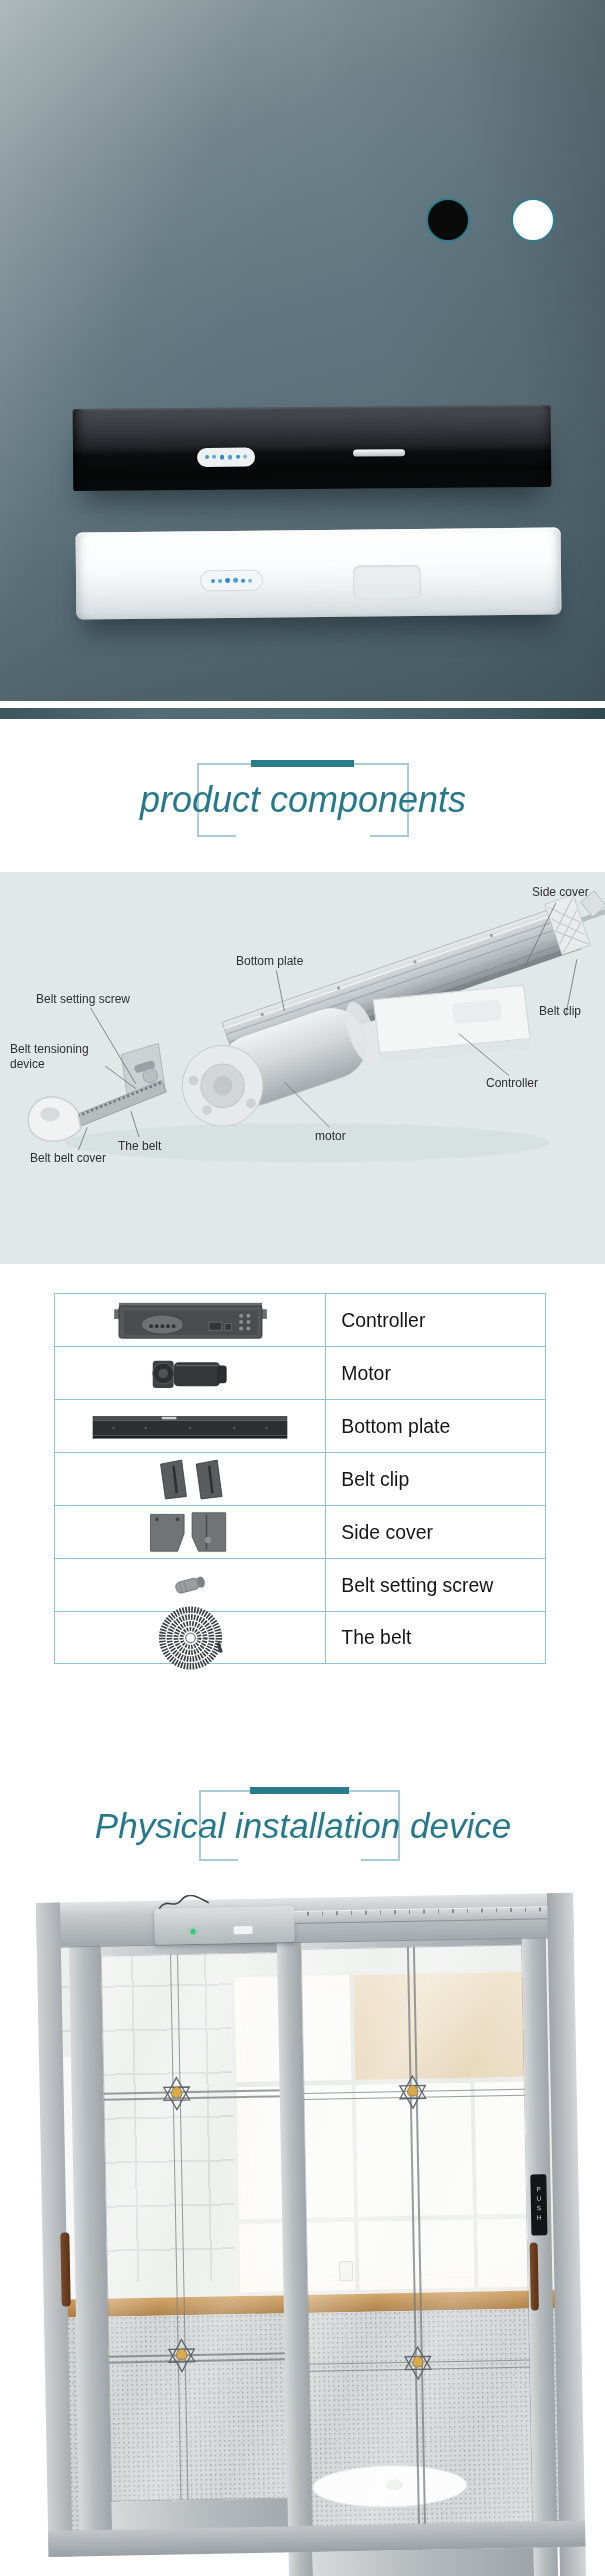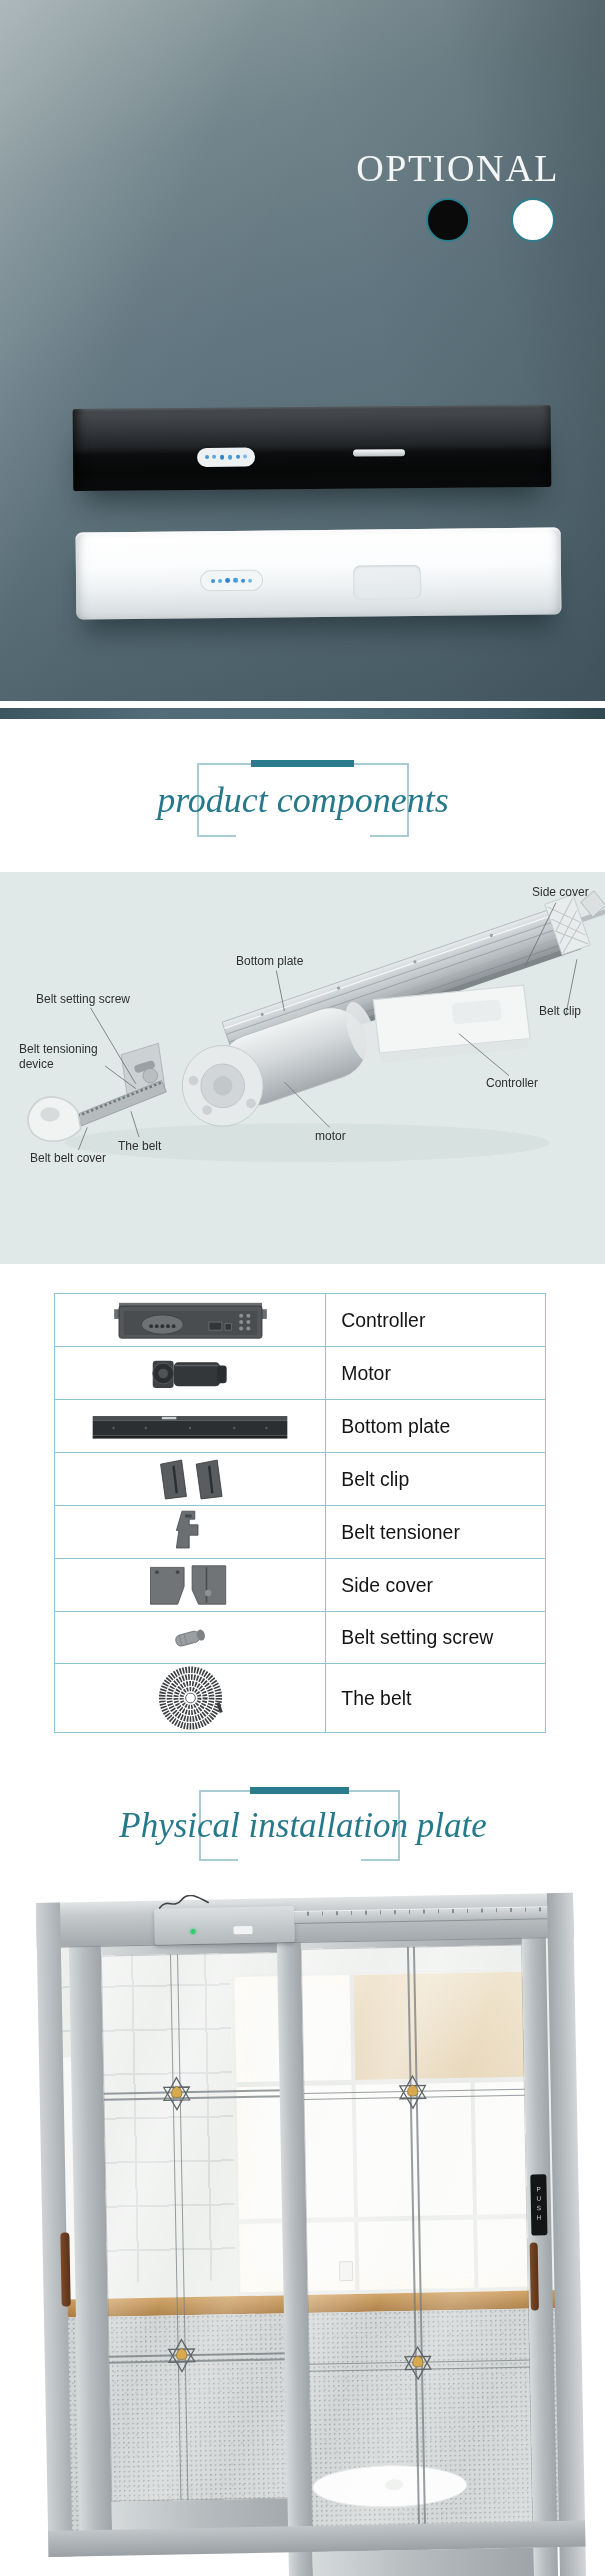--- a/index.html
+++ b/index.html
@@ -51,21 +51,21 @@
   
   .bracket{position:absolute;}
   .bracket .ln{position:absolute;background:#a9ccd4;}
   .bracket .top{left:0;right:0;top:0;height:1.6px;}
   .bracket .lv{left:0;top:0;bottom:0;width:1.6px;}
   .bracket .rv{right:0;top:0;bottom:0;width:1.6px;}
   .bracket .bl{left:0;bottom:0;width:39px;height:1.6px;}
   .bracket .br{right:0;bottom:0;width:39px;height:1.6px;}
   .bracket .bar{position:absolute;top:-3.2px;background:#2a7b8c;height:7.3px;}
   .script-heading{position:absolute;left:0;width:606px;display:flex;align-items:center;justify-content:center;
-    font-family:Liberation Serif, serif;font-style:italic;color:#26798b;z-index:2;}
+    font-family:Liberation Sans, sans-serif;font-style:italic;color:#26798b;z-index:2;}
   .h1{top:763px;height:74px;font-size:36px;}
   .h2{top:1790px;height:71px;font-size:35px;}
 
   
   .diagram{position:absolute;left:0;top:872px;width:606px;height:392px;background:#e0e9e8;}
   .diagram svg{position:absolute;left:0;top:0;}
   .dlabel{position:absolute;font-size:12px;color:#2f2f2f;line-height:1.25;}
 
   
   .ctable{position:absolute;left:54px;top:1293px;width:492px;box-sizing:border-box;
@@ -133,21 +133,20 @@
   .toprail::before{content:"";position:absolute;left:0;top:0;right:0;height:4px;
     background:repeating-linear-gradient(90deg,transparent 0 13px,#878e92 13px 14.5px);}
   .cable{position:absolute;left:121px;top:-4.8px;z-index:6;}
 </style>
 </head>
 <body>
 
 <div class="page">
 
   <div class="hero">
-    <div class="hero-title l2">OPTIONAL</div>
     <div class="swatch black"></div>
     <div class="swatch white"></div>
 
     <div class="dev-black">
       <div class="pill on-black">
         <span class="dot"></span>
           <span class="dot"></span>
           <span class="dot"></span>
           <span class="dot"></span>
           <span class="dot"></span>
@@ -252,21 +251,21 @@
         <line x1="700" y1="178" x2="714" y2="108"></line>
         <line x1="630" y1="252" x2="568" y2="200"></line>
         <line x1="408" y1="316" x2="352" y2="260"></line>
         <line x1="172" y1="328" x2="162" y2="296"></line>
         <line x1="97" y1="344" x2="108" y2="316"></line>
       </g>
     </svg>
     <div class="dlabel" style="left:532px;top:885px;top:13px;left:532px;">Side cover</div>
     <div class="dlabel" style="left:236px;top:82px;">Bottom plate</div>
     <div class="dlabel" style="left:36px;top:120px;">Belt setting screw</div>
-    <div class="dlabel" style="left:19px;top:170px;width:95px;">Belt tensioning device</div>
+    <div class="dlabel" style="left:10px;top:170px;width:95px;">Belt tensioning device</div>
     <div class="dlabel" style="left:539px;top:132px;">Belt clip</div>
     <div class="dlabel" style="left:486px;top:204px;">Controller</div>
     <div class="dlabel" style="left:315px;top:257px;">motor</div>
     <div class="dlabel" style="left:118px;top:267px;">The belt</div>
     <div class="dlabel" style="left:30px;top:279px;">Belt belt cover</div>
   </div>
 
   <div class="ctable">
     <div class="crow">
       <div class="cimg">
@@ -331,29 +330,20 @@
           <polygon points="18,10 44,5 50,50 24,53" fill="#595d60" stroke="#35383a"></polygon>
           <line x1="34" y1="12" x2="38" y2="46" stroke="#2c2f31" stroke-width="3"></line>
           <polygon points="62,10 88,5 94,50 68,53" fill="#595d60" stroke="#35383a"></polygon>
           <line x1="78" y1="12" x2="82" y2="46" stroke="#2c2f31" stroke-width="3"></line>
         </svg>
       </div>
       <div class="clabel">Belt clip</div>
     </div>
     <div class="crow">
       <div class="cimg">
-        <svg width="48" height="48" viewBox="0 0 60 60">
-          <path d="M20,4 h16 v10 h-7 v7 h11 v13 h-11 v16 h-16 l3,-22 h-3 z" fill="#6b6f72" stroke="#44474a"></path>
-          <rect x="24" y="8" width="8" height="4" fill="#45484b"></rect>
-        </svg>
-      </div>
-      <div class="clabel">Belt tensioner</div>
-    </div>
-    <div class="crow">
-      <div class="cimg">
         <svg width="97" height="48" viewBox="0 0 120 60">
           <polygon points="10,8 52,8 52,32 44,54 10,54" fill="#707477" stroke="#4a4d50"></polygon>
           <circle cx="18" cy="14" r="2.4" fill="#45484b"></circle>
             <circle cx="44" cy="14" r="2.4" fill="#45484b"></circle>
           <polygon points="62,6 104,6 104,54 70,54 62,36" fill="#707477" stroke="#4a4d50"></polygon>
           <line x1="80" y1="8" x2="80" y2="52" stroke="#4a4d50" stroke-width="2"></line>
           <circle cx="82" cy="40" r="4" fill="#8d9194"></circle>
         </svg>
       </div>
       <div class="clabel">Side cover</div>
@@ -389,21 +379,21 @@
   </div>
 
   <div class="bracket" style="left:199px;top:1790px;width:201px;height:71px;">
     <div class="ln top"></div>
       <div class="ln lv"></div>
     <div class="ln rv"></div>
       <div class="ln bl"></div>
     <div class="ln br"></div>
     <div class="bar" style="left:51px;width:99px;"></div>
   </div>
-  <div class="script-heading h2">Physical installation plate</div>
+  <div class="script-heading h2">Physical installation device</div>
 
   <div class="photo">
     <div class="doorwrap">
 
       <div class="interior">
         <div class="tiles"></div>
         <div class="whitedoor"></div>
         <div class="window">
           <div class="shade"></div>
           <div class="mull-v1"></div>

